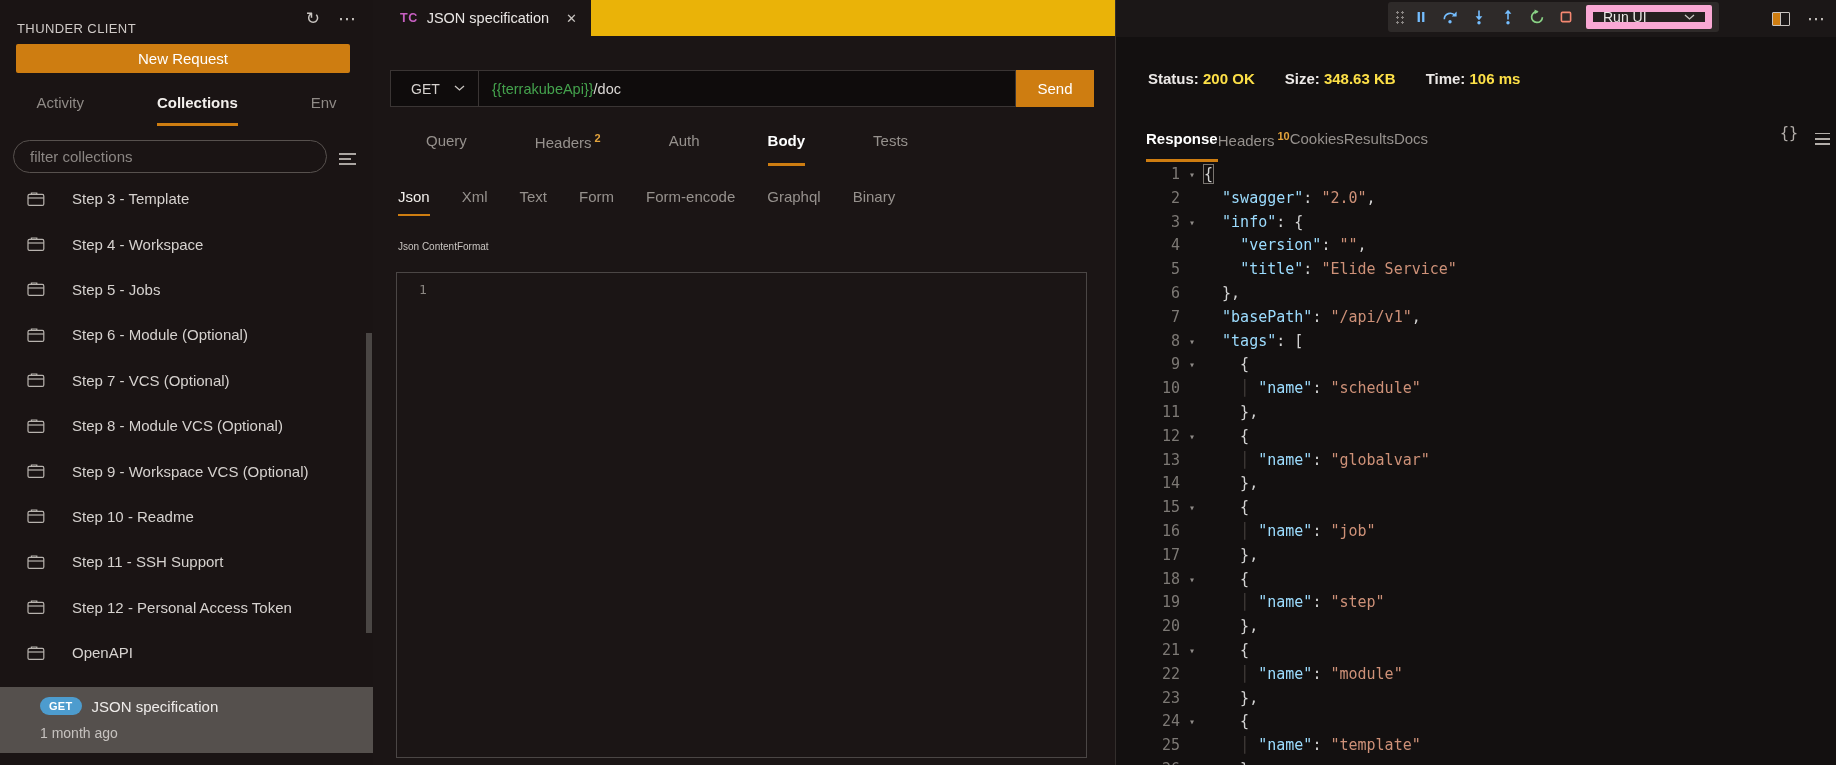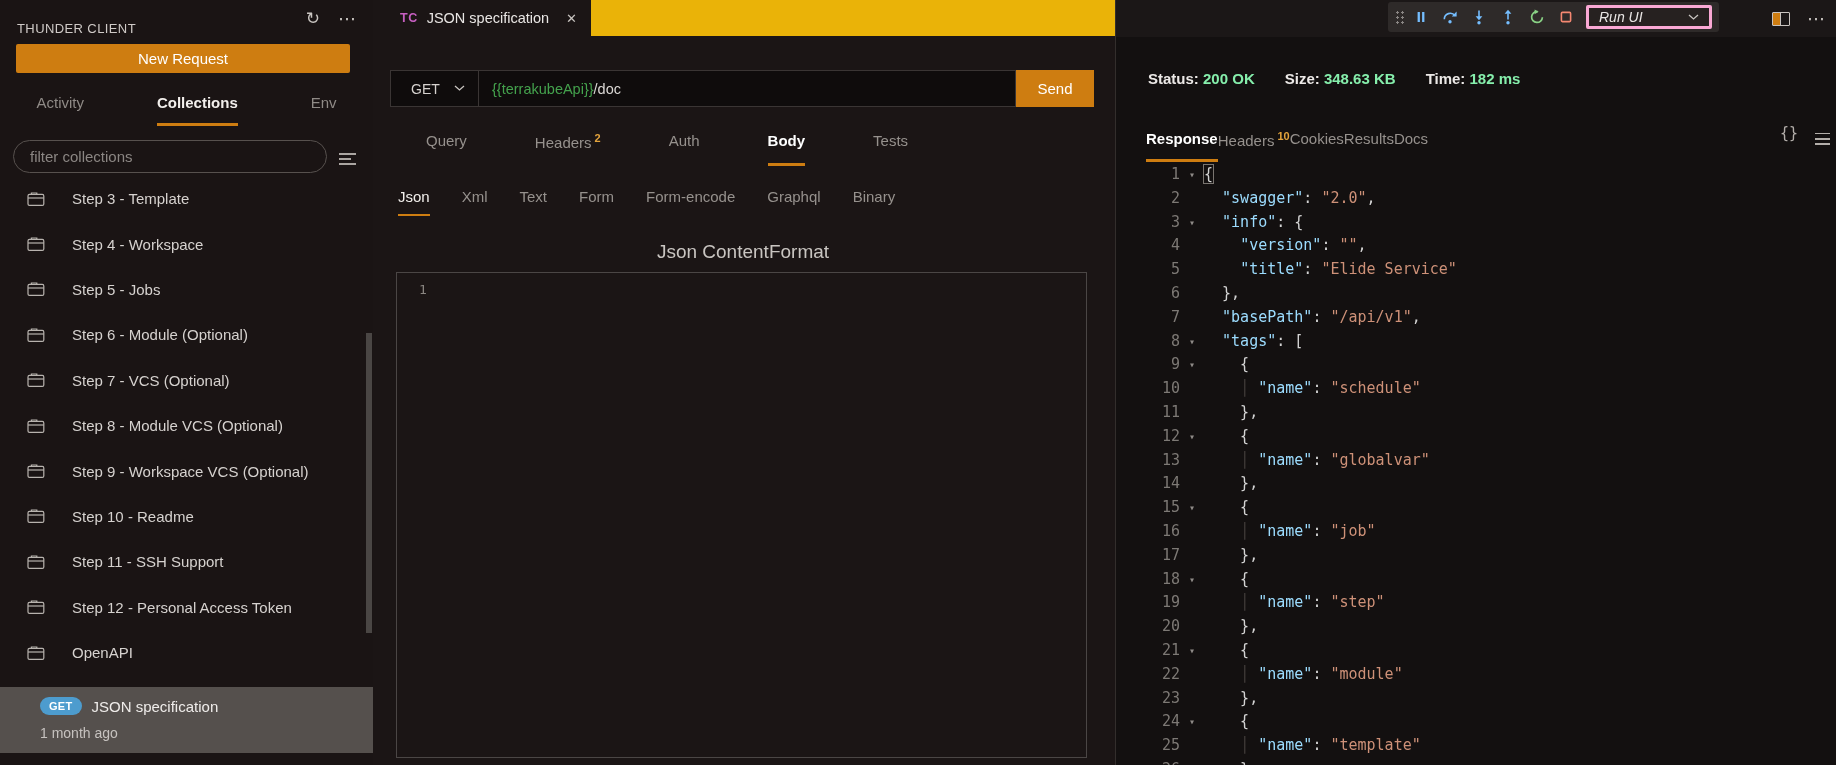--- a/index.html
+++ b/index.html
@@ -55,32 +55,32 @@
     font-size:15px;border:none;font-family:inherit;cursor:pointer;}
   .req-tabs{position:absolute;top:132px;left:25px;display:flex;gap:40px;font-size:15px;color:#96918D;}
   .req-tabs .tab{position:relative;padding-bottom:15px;cursor:pointer;margin-left:28px;}
   .req-tabs .tab.active{color:#fff;font-weight:600;}
   .req-tabs .tab.active::after{content:"";position:absolute;left:0;right:0;bottom:0;height:3px;background:#CE7D11;}
   .tab sup{color:#E2A33C;font-size:11px;font-weight:700;margin-left:3px;}
   .body-tabs{position:absolute;top:188px;left:25px;display:flex;gap:32px;font-size:15px;color:#96918D;}
   .body-tabs .tab{position:relative;padding-bottom:11px;cursor:pointer;}
   .body-tabs .tab.active{color:#f2efec;}
   .body-tabs .tab.active::after{content:"";position:absolute;left:0;right:0;bottom:0;height:2.5px;background:#CE7D11;}
-  .content-row{position:absolute;top:241px;left:25px;width:690px;display:flex;justify-content:center;font-size:19px;color:#c9c5c1;}
+  .content-row{position:absolute;top:241px;left:25px;width:690px;display:flex;justify-content:flex-start;font-size:10px;color:#c9c5c1;}
   .format-link{cursor:pointer;}
   .json-editor{position:absolute;top:272px;left:23px;width:691px;height:486px;border:1px solid #4B4645;cursor:text;}
   .ln1{position:absolute;top:9px;left:22px;font-family:"DejaVu Sans Mono",monospace;font-size:13px;color:#8a8581;}
   .divider{position:absolute;left:1115px;top:0;width:1px;height:765px;background:#332E2C;}
 
   
   .resp{position:absolute;left:1116px;top:0;width:720px;height:765px;background:#131010;}
   .resp-topband{position:absolute;top:0;left:0;width:720px;height:37px;background:#1B1717;}
   .status-row{position:absolute;top:70px;left:32px;display:flex;gap:30px;font-size:15px;white-space:pre;}
   .status-row b{color:#ece9e7;font-weight:700;}
-  .green{color:#86efac;font-weight:700;}
+  .green{color:#fde047;font-weight:700;}
   .resp-tabs{position:absolute;top:130px;left:30px;display:flex;font-size:15px;color:#96918D;}
   .resp-tabs .tab{position:relative;padding-bottom:13px;cursor:pointer;}
   .resp-tabs .tab.active{color:#fff;font-weight:600;}
   .resp-tabs .tab.active::after{content:"";position:absolute;left:0;right:0;bottom:0;height:3px;background:#CE7D11;}
   .brace-icon{position:absolute;top:124px;right:38px;font-family:"DejaVu Sans Mono",monospace;font-size:15px;color:#b3aeaa;cursor:pointer;}
   .ham-icon{position:absolute;top:129px;right:6px;width:15px;cursor:pointer;}
   .ham-icon i{display:block;height:1.8px;background:#b3aeaa;margin:3.6px 0;}
   .code{position:absolute;top:163px;left:0;width:720px;bottom:0;overflow:hidden;
     font-family:"DejaVu Sans Mono",monospace;font-size:15px;line-height:23.8px;}
   .code-line{display:flex;height:23.8px;white-space:pre;}
@@ -93,22 +93,22 @@
   .g{color:#443F3D;}
   .bm{outline:1px solid #7a7570;}
 
   
   .dbg{position:absolute;left:1388px;top:2px;height:30px;display:flex;align-items:center;gap:2px;
     background:#2E2A29;border-radius:3px;padding:0 7px;}
   .dbg .ibtn{width:27px;height:26px;display:flex;align-items:center;justify-content:center;cursor:pointer;}
   .gripper{width:10px;height:17px;background-image:radial-gradient(circle,#8a8684 1.1px,transparent 1.4px);
     background-size:5px 5px;background-position:0 1px;cursor:grab;}
   .run-select{display:flex;align-items:center;justify-content:space-between;height:24px;min-width:126px;
-    padding:0 10px;margin-left:5px;background:#262120;border:3px solid #f9a8d4;border-radius:2px;
-    font-size:14px;color:#e9e6e4;cursor:pointer;font-style:italic;}
+    padding:0 10px;margin-left:5px;background:#262120;border:7px solid #f9a8d4;border-radius:2px;
+    font-size:14px;color:#e9e6e4;cursor:pointer;}
   .top-right-icons{position:absolute;right:10px;top:8px;display:flex;gap:17px;align-items:center;}
   .split-icon{width:18px;height:14px;border:1px solid #c8c3bf;border-radius:1px;display:flex;cursor:pointer;}
   .split-icon i{display:block;width:8px;height:100%;background:#CE7D11;border-right:1px solid #c8c3bf;}
 </style>
 </head>
 <body>
 
 <div class="screen">
 
   <div class="sidebar">
@@ -276,21 +276,21 @@
     </div>
   </div>
 
   <div class="divider"></div>
 
   <div class="resp">
     <div class="resp-topband"></div>
     <div class="status-row">
       <span><b>Status:</b> <span class="green">200 OK</span></span>
       <span><b>Size:</b> <span class="green">348.63 KB</span></span>
-      <span><b>Time:</b> <span class="green">182 ms</span></span>
+      <span><b>Time:</b> <span class="green">106 ms</span></span>
     </div>
     <div class="resp-tabs">
         <span class="tab active"><span>Response</span></span>
         <span class="tab"><span>Headers</span><sup>10</sup></span>
         <span class="tab"><span>Cookies</span></span>
         <span class="tab"><span>Results</span></span>
         <span class="tab"><span>Docs</span></span>
       </div>
     <span class="brace-icon">{}</span>
     <div class="ham-icon">

